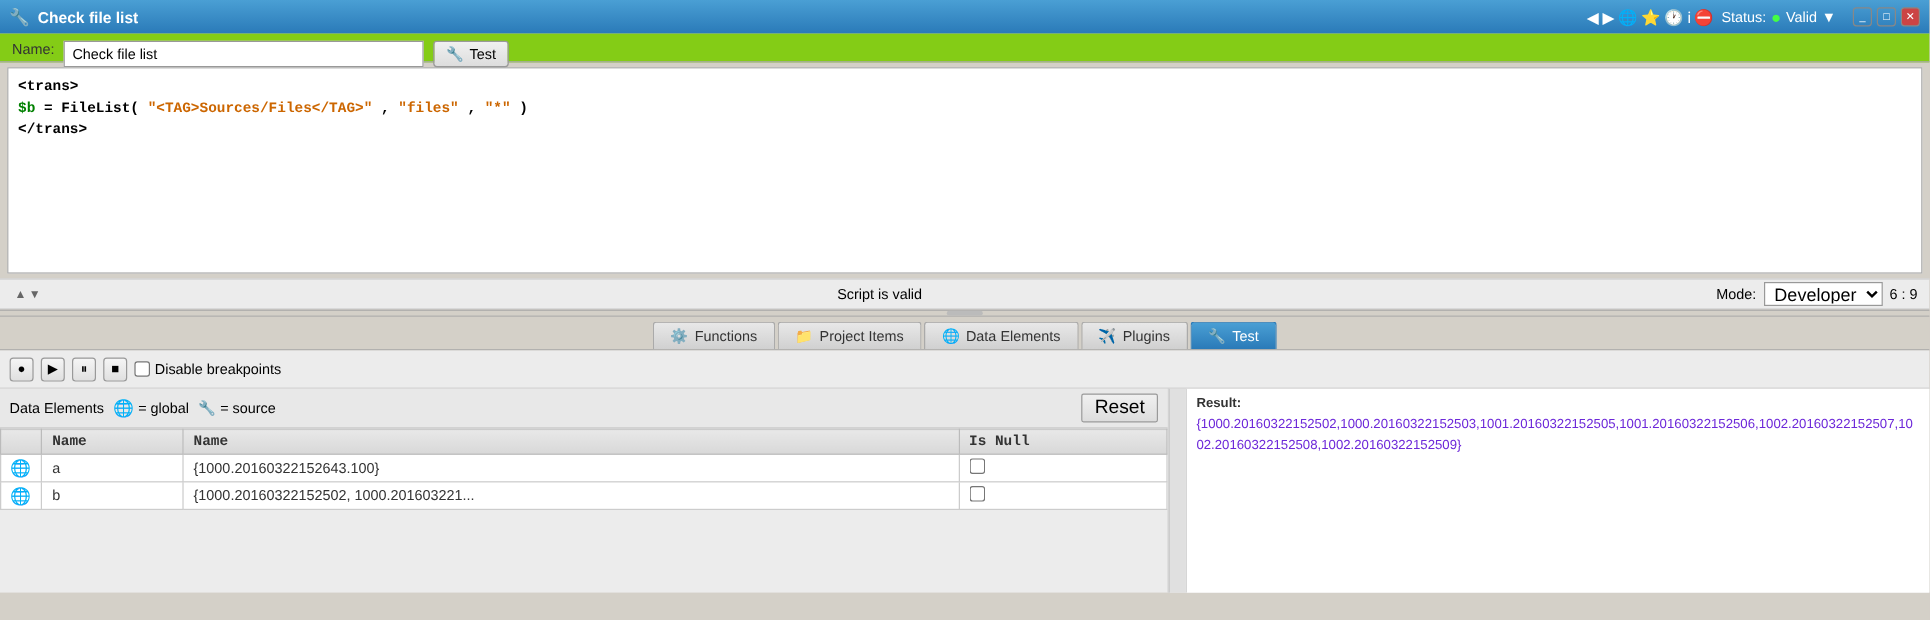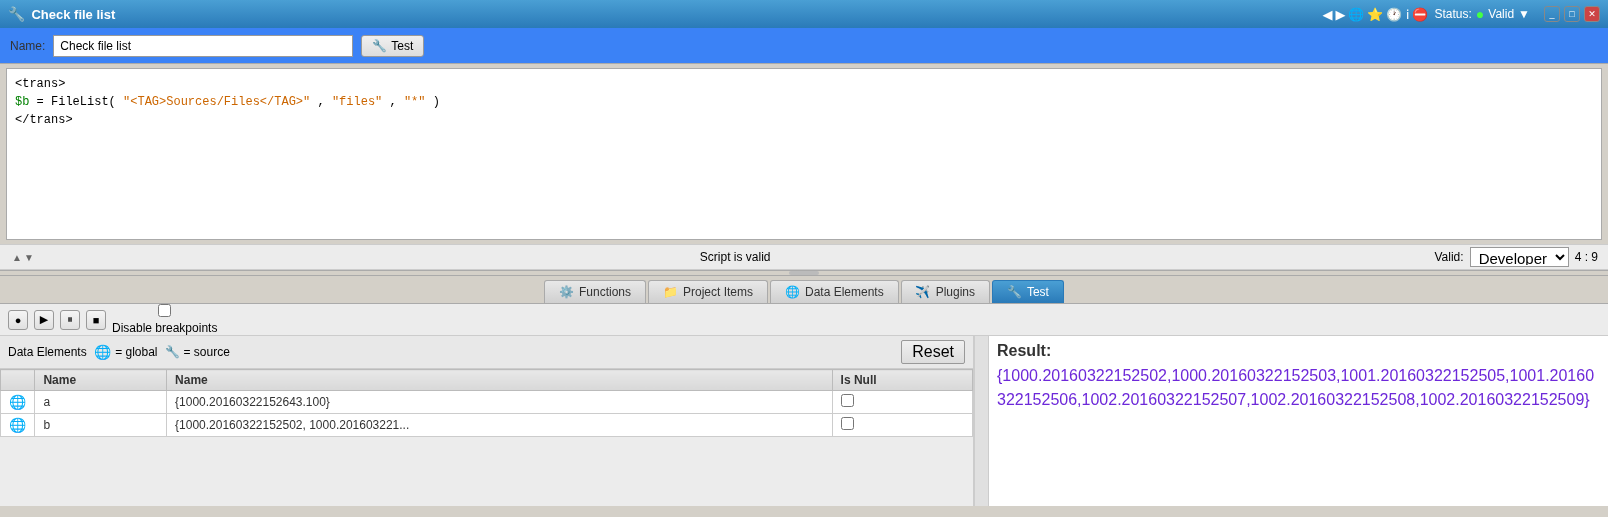--- a/index.html
+++ b/index.html
@@ -26,27 +26,26 @@
     #titlebar .wc-btn {
       width: 16px; height: 16px; border-radius: 3px; border: 1px solid #888;
       display: flex; align-items: center; justify-content: center; font-size: 9px;
       cursor: pointer; color: white;
     }
     #titlebar .toolbar-icons { display: flex; align-items: center; gap: 3px; margin-left: auto; }
     #titlebar .toolbar-icon { font-size: 13px; cursor: pointer; }
 
     
     #namebar {
-      background: #3b82f6;
+      background: #84cc16;
       border-bottom: 1px solid #aaa;
       padding: 6px 10px;
       display: flex;
-      align-items: center;
       gap: 8px;
-      height: 36px;
+      height: 24px;
     }
     #namebar label { font-size: 12px; color: #333; }
     #namebar input {
       border: 1px solid #999;
       background: white;
       padding: 2px 6px;
       font-size: 12px;
       width: 300px;
       height: 22px;
     }
@@ -65,20 +64,21 @@
     #code-editor {
       background: white;
       border: 1px solid #aaa;
       margin: 4px 6px;
       height: 172px;
       overflow: auto;
       font-family: 'Courier New', monospace;
       font-size: 12px;
       padding: 6px 8px;
       line-height: 1.5;
+      font-weight: bold;
     }
     .code-black { color: #000; }
     .code-string { color: #cc6600; }
     .code-var { color: #008000; }
 
     
     #statusbar {
       background: #ececec;
       border-top: 1px solid #ccc;
       border-bottom: 1px solid #ccc;
@@ -158,21 +158,21 @@
     .run-btn {
       width: 20px; height: 20px;
       border: 1px solid #999;
       background: linear-gradient(to bottom, #f5f5f5, #e0e0e0);
       border-radius: 3px;
       cursor: pointer;
       display: flex; align-items: center; justify-content: center;
       font-size: 11px;
     }
     .checkbox-label {
-      display: flex; align-items: center; gap: 4px; font-size: 12px; flex-direction: column;
+      display: flex; align-items: center; gap: 4px; font-size: 12px;
     }
 
     
     #data-panel {
       display: flex;
       flex: 1;
       background: #ececec;
       height: calc(100% - 32px);
     }
 
@@ -207,35 +207,36 @@
       border-collapse: collapse;
       font-size: 12px;
     }
     #data-table th {
       background: linear-gradient(to bottom, #e8e8e8, #d8d8d8);
       border: 1px solid #bbb;
       padding: 3px 8px;
       text-align: left;
       font-weight: bold;
       color: #333;
+      font-family: Liberation Mono, monospace;
     }
     #data-table td {
       border: 1px solid #ccc;
       padding: 3px 8px;
       background: white;
       color: #333;
     }
     #data-table .icon-cell { width: 24px; }
     .globe-icon { color: #4a9fd4; font-size: 14px; }
 
     
     #result-panel {
       width: 620px;
       padding: 6px 8px;
-      font-size: 16px;
+      font-size: 11px;
       background: white;
       overflow: auto;
       border-left: 1px solid #ccc;
     }
     #result-panel .result-label { font-weight: bold; color: #333; margin-bottom: 4px; }
     #result-panel .result-content { color: #6d28d9; word-break: break-all; line-height: 1.5; }
 
     
     #scrollbar-area {
       width: 16px;
@@ -311,25 +312,25 @@
   </div>
 </div>
 
 <div id="statusbar">
   <div class="expand-arrows">
     <span>▲</span>
     <span>▼</span>
   </div>
   <span>Script is valid</span>
   <div class="mode-area">
-    <span>Valid:</span>
+    <span>Mode:</span>
     <select>
       <option>Developer</option>
     </select>
-    <span>4 : 9</span>
+    <span>6 : 9</span>
   </div>
 </div>
 
 <div id="splitter">
   <div id="splitter-handle"></div>
 </div>
 
 <div id="tabbar">
   <div class="tab">
     <span>⚙️</span>

